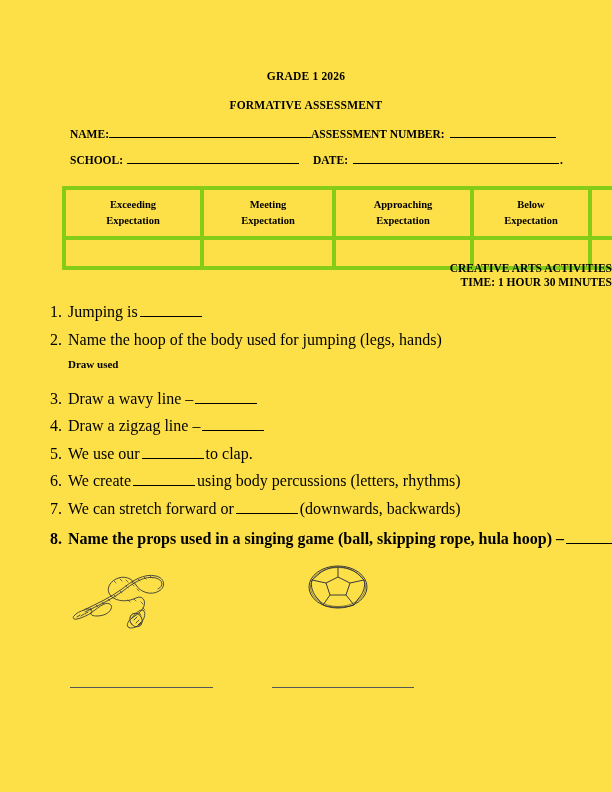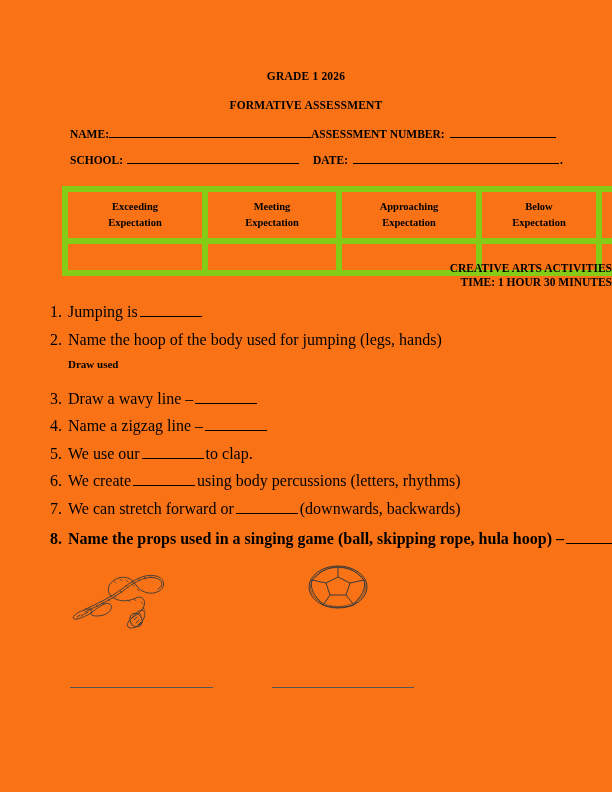--- a/index.html
+++ b/index.html
@@ -12,21 +12,21 @@
     height: 792px;
     position: relative;
     font-family: "Liberation Serif", "DejaVu Serif", serif;
     color: #000000;
     overflow: hidden;
   }
 
   .page {
     position: absolute;
     inset: 0;
-    background: #f97316;
+    background: #fde047;
   }
 
   
   .doc-title {
     position: absolute;
     left: 0;
     width: 612px;
     text-align: center;
     font-weight: bold;
     font-size: 11.5px;
@@ -65,21 +65,21 @@
   
   #score-table {
     position: absolute;
     left: 62px;
     top: 186px;
     width: 484px;
     border-collapse: collapse;
     table-layout: fixed;
   }
   #score-table td {
-    border: 6px solid #84cc16;
+    border: 4px solid #84cc16;
     text-align: center;
     font-weight: bold;
     font-size: 10.5px;
     line-height: 1.55;
     padding: 4px 12px;
     vertical-align: middle;
   }
   #score-table tr.header-row td { height: 38px; }
   #score-table tr.blank-row td { height: 18px; }
   .col-1 { width: 110px; }
@@ -230,21 +230,21 @@
     <span class="q-num">2.</span><span>Name the hoop of the body used for jumping (legs, hands)</span>
   </div>
 
   <div id="subhead-draw">Draw used</div>
 
   <div class="question" id="q3">
     <span class="q-num">3.</span><span>Draw a wavy line –</span><span class="blank"></span>
   </div>
 
   <div class="question" id="q4">
-    <span class="q-num">4.</span><span>Name a zigzag line –</span><span class="blank"></span>
+    <span class="q-num">4.</span><span>Draw a zigzag line –</span><span class="blank"></span>
   </div>
 
   <div class="question" id="q5">
     <span class="q-num">5.</span><span>We use our</span><span class="blank"></span><span>to clap.</span>
   </div>
 
   <div class="question" id="q6">
     <span class="q-num">6.</span><span>We create</span><span class="blank"></span><span>using body percussions (letters, rhythms)</span>
   </div>
 

